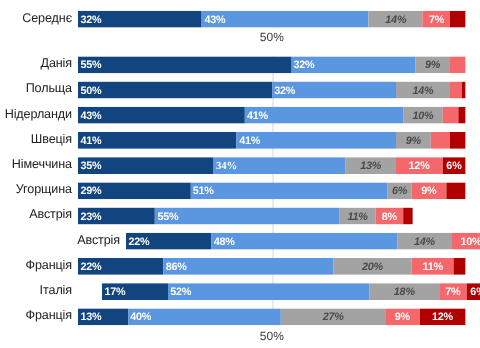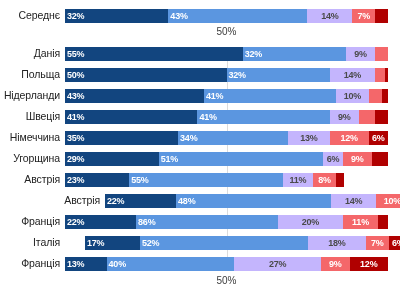--- a/index.html
+++ b/index.html
@@ -58,21 +58,21 @@
     line-height: 14px;
     font-size: 9px;
     font-weight: bold;
     white-space: nowrap;
     letter-spacing: -0.2px;
   }
   .lbl-left { left: 2px; }
   .lbl-center { left: 0; right: 0; text-align: center; }
   .c-navy  { background: #12457f; }
   .c-blue  { background: #5b96e0; }
-  .c-gray  { background: #c4b5fd; }
+  .c-gray  { background: #a3a3a3; font-style: italic; }
   .c-salmon{ background: #f4676a; }
   .c-dred  { background: #b00000; }
   .t-white { color: #ffffff; }
   .t-dark  { color: #4a4a4a; }
   .gridline {
     position: absolute;
     width: 1px;
     background: #dcdcdc;
   }
   .axis-label {
@@ -171,21 +171,21 @@
         <div class="seg c-salmon" style="width: 5%;"></div>
         <div class="seg c-dred" style="width: 4%;"></div>
       </div>
     </div>
     <div class="row" style="top: 131px;">
       <div class="row-label">Німеччина</div>
       <div class="bar" style="left: 65px; width: 323px;">
         <div class="seg c-navy" style="width: 35%;">
           <span class="seg-label lbl-left t-white">35%</span>
         </div>
-        <div class="seg c-blue" style="width: 34%;">
+        <div class="seg c-blue" style="width: 34%; font-family: Liberation Serif, serif;">
           <span class="seg-label lbl-left t-white">34%</span>
         </div>
         <div class="seg c-gray" style="width: 13%;">
           <span class="seg-label lbl-center t-dark">13%</span>
         </div>
         <div class="seg c-salmon" style="width: 12%;">
           <span class="seg-label lbl-center t-white">12%</span>
         </div>
         <div class="seg c-dred" style="width: 6%;">
           <span class="seg-label lbl-center t-white">6%</span>

